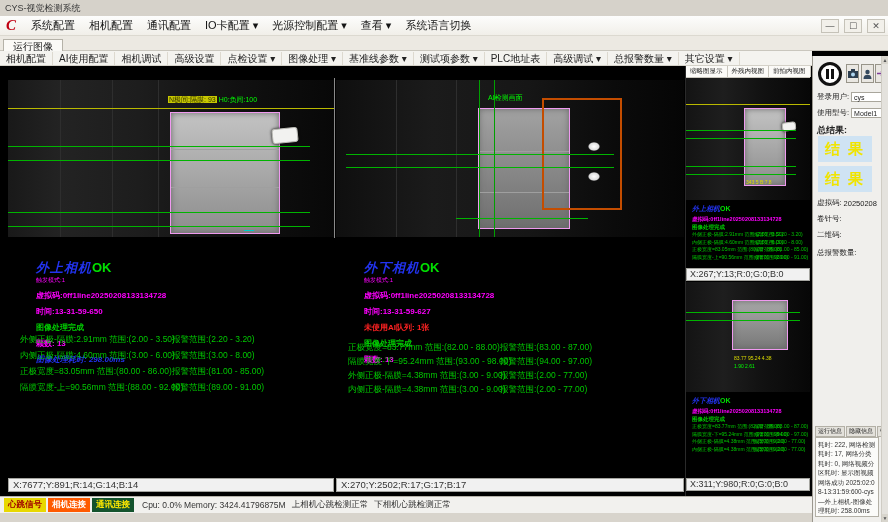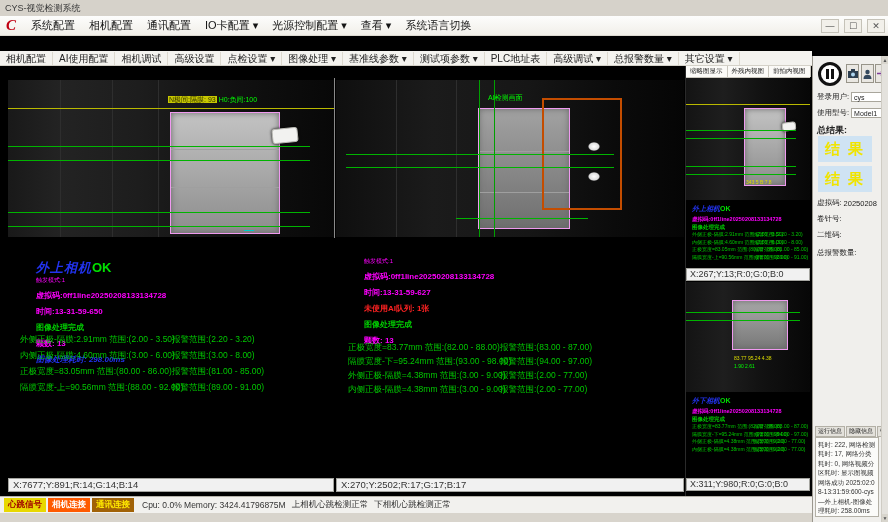--- a/index.html
+++ b/index.html
@@ -108,21 +108,21 @@
              padding:0 2px; margin-right:1px; white-space:nowrap; }
   .log-box { position:absolute; left:2px; width:64px; height:80px; background:#fbfbf9;
              border:1px solid #b3b0a6; font-size:6.5px; line-height:1.45; color:#333;
              padding:2px; overflow:hidden; word-break:break-all; }
   
   .statusbar { position:absolute; left:0; top:496px; width:812px; height:17px; background:#f2f1ee;
                border-top:1px solid #b5b2a9; display:flex; align-items:center; padding-left:4px; }
   .badge { font-size:8.5px; font-weight:bold; padding:1px 4px; margin-right:2px; white-space:nowrap; }
   .badge-0 { background:#e8d800; color:#a00000; }
   .badge-1 { background:#ff5a00; color:#fff; }
-  .badge-2 { background:#a16207; color:#ffe900; }
+  .badge-2 { background:#14532d; color:#ffe900; }
   .status-text { font-size:8.5px; color:#333; margin-left:6px; white-space:nowrap; }
   .bottom-strip { position:absolute; left:0; top:513px; width:812px; height:9px; background:#d8d4cc; }
   svg { display:block; }
 </style>
 </head>
 <body>
 
 <div class="window">
 
   <div class="titlebar">
@@ -138,20 +138,23 @@
     <span class="menu-item">光源控制配置 ▾</span>
     <span class="menu-item">查看 ▾</span>
     <span class="menu-item">系统语言切换</span>
     <span class="win-controls">
       <span class="win-btn">—</span>
       <span class="win-btn">☐</span>
       <span class="win-btn">✕</span>
     </span>
   </div>
 
+  <div class="tabstrip">
+    <span class="tab">运行图像</span>
+  </div>
 
   <div class="toolbar">
     <span class="tool-item">相机配置</span>
     <span class="tool-item">AI使用配置</span>
     <span class="tool-item">相机调试</span>
     <span class="tool-item">高级设置</span>
     <span class="tool-item">点检设置 ▾</span>
     <span class="tool-item">图像处理 ▾</span>
     <span class="tool-item">基准线参数 ▾</span>
     <span class="tool-item">测试项参数 ▾</span>
@@ -227,20 +230,21 @@
         <div class="gvline" style="left:143px"></div>
         <div class="gvline" style="left:158px"></div>
         <div class="gline" style="left:10px;right:70px;top:74px"></div>
         <div class="gline" style="left:10px;right:70px;top:87px"></div>
         <div class="gline" style="left:120px;right:96px;top:138px"></div>
         <div class="spot" style="left:252px;top:62px"></div>
         <div class="spot" style="left:252px;top:92px"></div>
         <div class="ov-text" style="left:152px;top:14px">AI检测画面</div>
       </div>
       <div class="cam-info">
+        <div><span class="ci-title">外下相机</span><span class="ci-ok">OK</span></div>
         <div class="tiny-mag">触发模式:1</div>
         <div class="ci-line mag">虚拟码:0ff1line20250208133134728</div>
         <div class="ci-line mag">时间:13-31-59-627</div>
         <div class="ci-line red">未使用AI队列: 1张</div>
         <div class="ci-line grn">图像处理完成</div>
         <div class="ci-line mag">颗数: 13</div>
       </div>
       <div class="rows rows-mid">
         <div class="mrow mrow-sm">
             <span class="m-val">正极宽度=83.77mm 范围:(82.00 - 88.00)</span>

